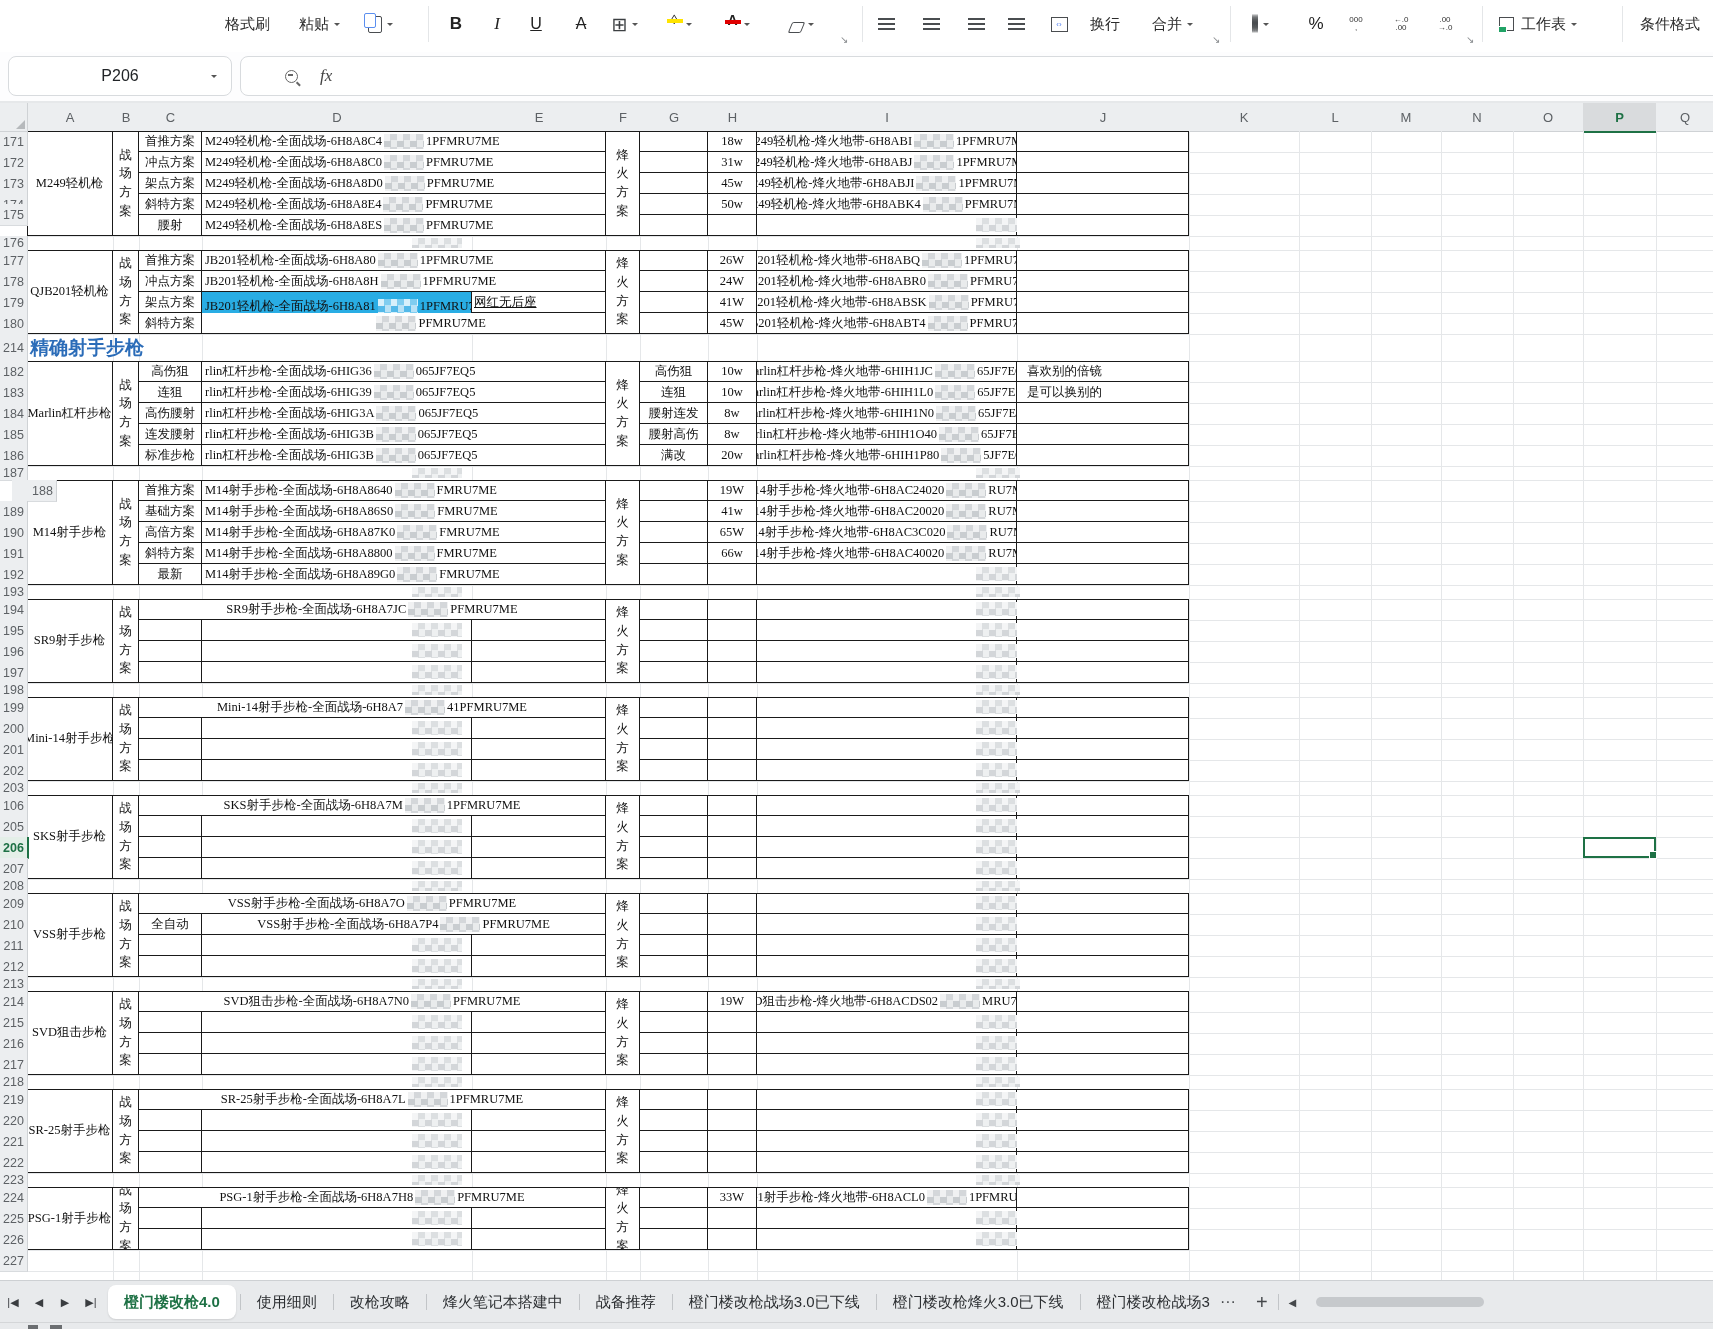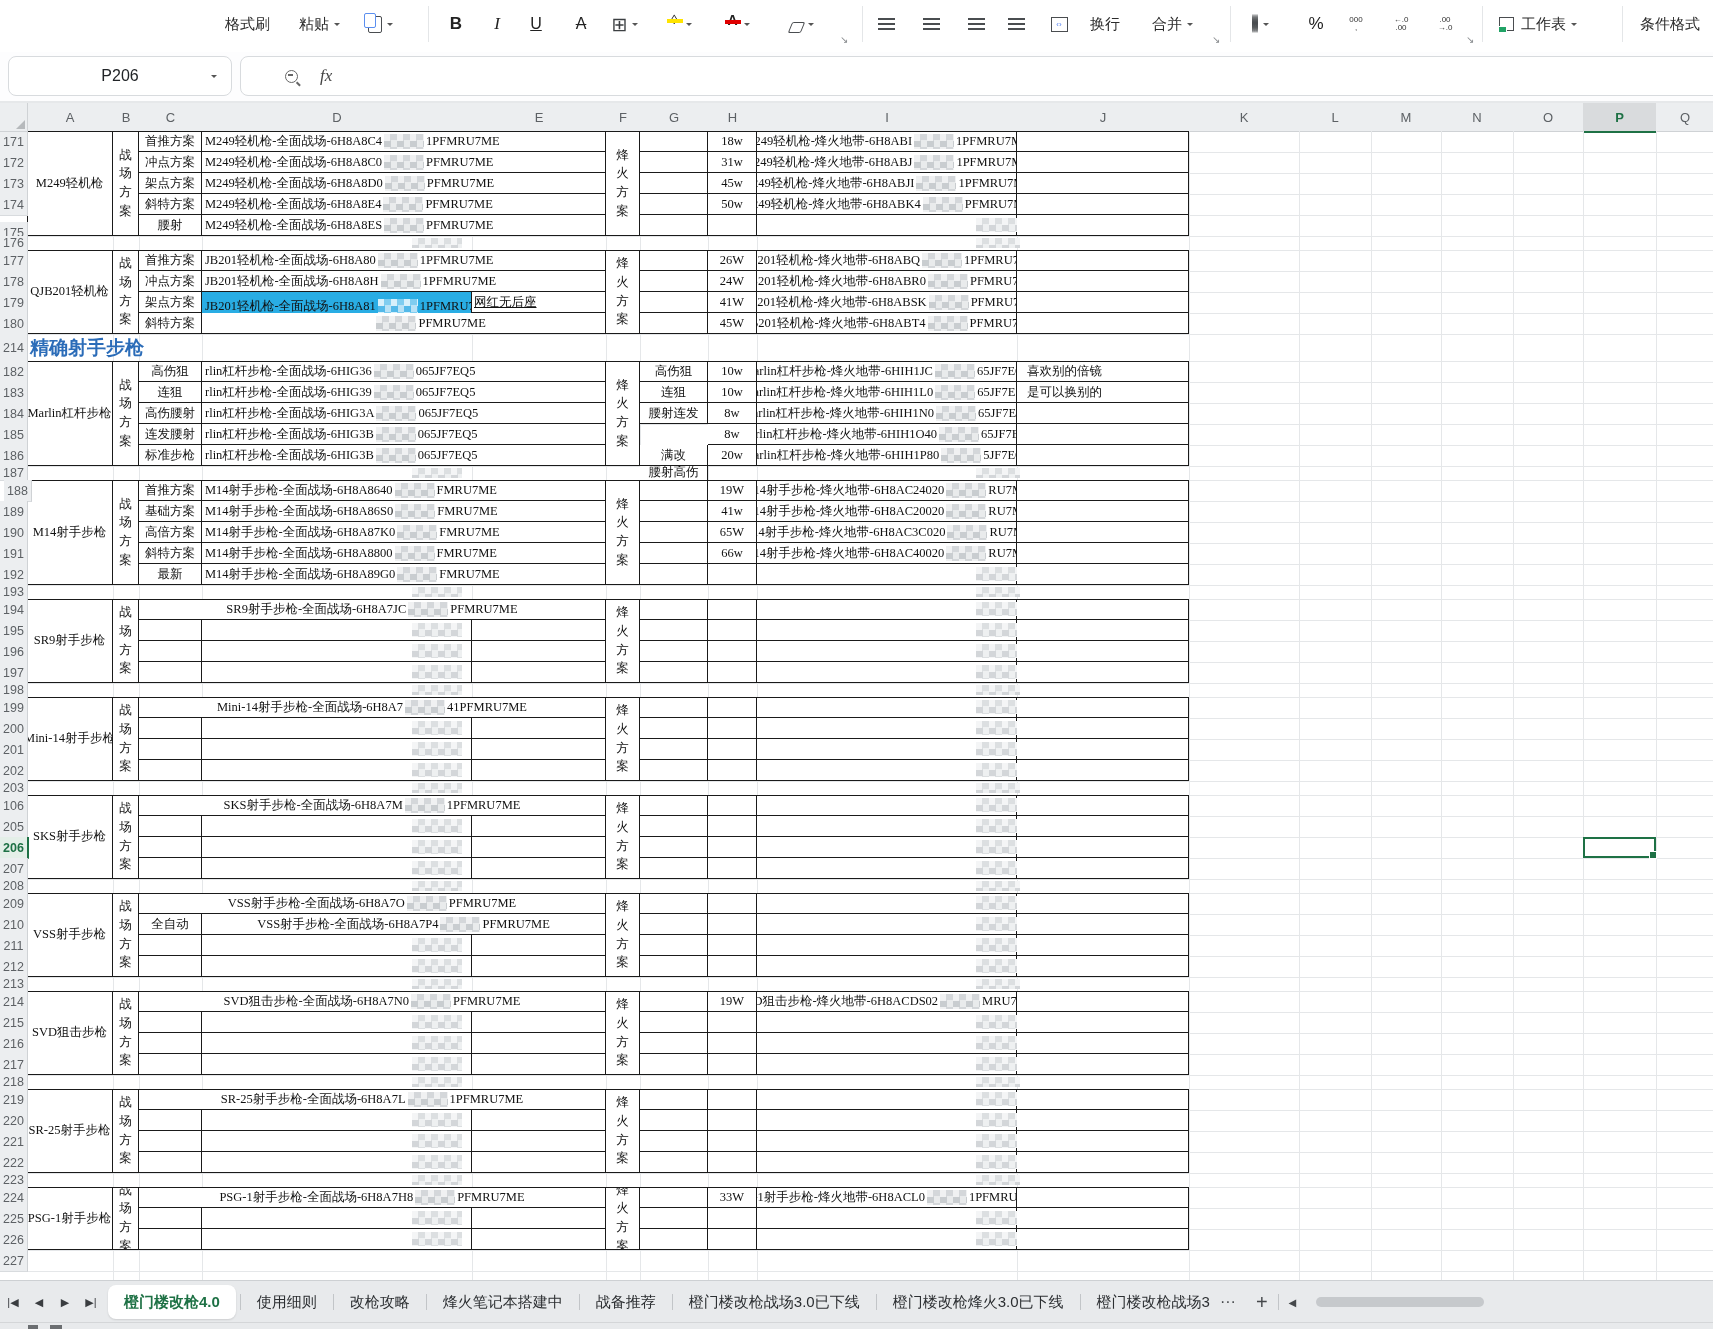--- a/index.html
+++ b/index.html
@@ -492,21 +492,21 @@
       <div class="mos"></div>
       <div style="flex: 0 0 auto;">65JF7EQ5</div>
     </div>
     <div class="tc cc" style="left: 1017px; top: 403px; width: 172px; height: 21px; position: absolute;"></div>
     <div class="tc cc" style="left: 139px; top: 424px; width: 63px; height: 21px; position: absolute;">连发腰射</div>
     <div class="tc code left" style="left: 202px; top: 424px; width: 404px; height: 21px; position: absolute;">
       <div style="flex: 0 0 auto;">rlin杠杆步枪-全面战场-6HIG3B</div>
       <div class="mos"></div>
       <div style="flex: 0 0 auto;">065JF7EQ5</div>
     </div>
-    <div class="tc cc" style="left: 640px; top: 424px; width: 68px; height: 21px; position: absolute; margin-top: 38px;">腰射高伤</div>
+    <div class="tc cc" style="left: 640px; top: 424px; width: 68px; height: 21px; position: absolute;">腰射高伤</div>
     <div class="tc cc" style="left: 708px; top: 424px; width: 49px; height: 21px; position: absolute;">8w</div>
     <div class="tc code center" style="left: 757px; top: 424px; width: 260px; height: 21px; position: absolute;">
       <div style="flex: 0 0 auto;">Marlin杠杆步枪-烽火地带-6HIH1O40</div>
       <div class="mos"></div>
       <div style="flex: 0 0 auto;">65JF7EQ5</div>
     </div>
     <div class="tc cc" style="left: 1017px; top: 424px; width: 172px; height: 21px; position: absolute;"></div>
     <div class="tc cc" style="left: 139px; top: 445px; width: 63px; height: 21px; position: absolute;">标准步枪</div>
     <div class="tc code left" style="left: 202px; top: 445px; width: 404px; height: 21px; position: absolute;">
       <div style="flex: 0 0 auto;">rlin杠杆步枪-全面战场-6HIG3B</div>
@@ -960,34 +960,34 @@
     <div class="tc cc" style="left: 1017px; top: 1229px; width: 172px; height: 21px; position: absolute;"></div>
     <div class="outline" style="left: 27px; top: 1187px; width: 1162px; height: 63px; position: absolute;"></div>
     <div id="section-title" style="left: 30px; top: 334px; width: 420px; height: 27px; position: absolute; line-height: 27px;">精确射手步枪</div>
     <div id="selbox" style="left: 1583px; top: 837px; width: 73px; height: 21px; position: absolute;"></div>
   </div>
 <div id="rowheads">
     <div class="rowhead" style="left: 0px; top: 131px; width: 27px; height: 21px; position: absolute;">171</div>
     <div class="rowhead" style="left: 0px; top: 152px; width: 27px; height: 21px; position: absolute;">172</div>
     <div class="rowhead" style="left: 0px; top: 173px; width: 27px; height: 21px; position: absolute;">173</div>
     <div class="rowhead" style="left: 0px; top: 194px; width: 27px; height: 21px; position: absolute;">174</div>
-    <div class="rowhead" style="left: 0px; top: 222px; width: 27px; height: 21px; position: absolute;">175</div>
+    <div class="rowhead" style="left: 0px; top: 204px; width: 27px; height: 21px; position: absolute;">175</div>
     <div class="rowhead" style="left: 0px; top: 236px; width: 27px; height: 14px; position: absolute;">176</div>
     <div class="rowhead" style="left: 0px; top: 250px; width: 27px; height: 21px; position: absolute;">177</div>
     <div class="rowhead" style="left: 0px; top: 271px; width: 27px; height: 21px; position: absolute;">178</div>
     <div class="rowhead" style="left: 0px; top: 292px; width: 27px; height: 21px; position: absolute;">179</div>
     <div class="rowhead" style="left: 0px; top: 313px; width: 27px; height: 21px; position: absolute;">180</div>
     <div class="rowhead" style="left: 0px; top: 334px; width: 27px; height: 27px; position: absolute;">214</div>
     <div class="rowhead" style="left: 0px; top: 361px; width: 27px; height: 21px; position: absolute;">182</div>
     <div class="rowhead" style="left: 0px; top: 382px; width: 27px; height: 21px; position: absolute;">183</div>
     <div class="rowhead" style="left: 0px; top: 403px; width: 27px; height: 21px; position: absolute;">184</div>
     <div class="rowhead" style="left: 0px; top: 424px; width: 27px; height: 21px; position: absolute;">185</div>
     <div class="rowhead" style="left: 0px; top: 445px; width: 27px; height: 21px; position: absolute;">186</div>
     <div class="rowhead" style="left: 0px; top: 466px; width: 27px; height: 14px; position: absolute;">187</div>
-    <div class="rowhead" style="left: 4px; top: 480px; width: 27px; height: 21px; position: absolute;">188</div>
+    <div class="rowhead" style="left: 12px; top: 480px; width: 27px; height: 21px; position: absolute; padding-left: 17px;">188</div>
     <div class="rowhead" style="left: 0px; top: 501px; width: 27px; height: 21px; position: absolute;">189</div>
     <div class="rowhead" style="left: 0px; top: 522px; width: 27px; height: 21px; position: absolute;">190</div>
     <div class="rowhead" style="left: 0px; top: 543px; width: 27px; height: 21px; position: absolute;">191</div>
     <div class="rowhead" style="left: 0px; top: 564px; width: 27px; height: 21px; position: absolute;">192</div>
     <div class="rowhead" style="left: 0px; top: 585px; width: 27px; height: 14px; position: absolute;">193</div>
     <div class="rowhead" style="left: 0px; top: 599px; width: 27px; height: 21px; position: absolute;">194</div>
     <div class="rowhead" style="left: 0px; top: 620px; width: 27px; height: 21px; position: absolute;">195</div>
     <div class="rowhead" style="left: 0px; top: 641px; width: 27px; height: 21px; position: absolute;">196</div>
     <div class="rowhead" style="left: 0px; top: 662px; width: 27px; height: 21px; position: absolute;">197</div>
     <div class="rowhead" style="left: 0px; top: 683px; width: 27px; height: 14px; position: absolute;">198</div>

